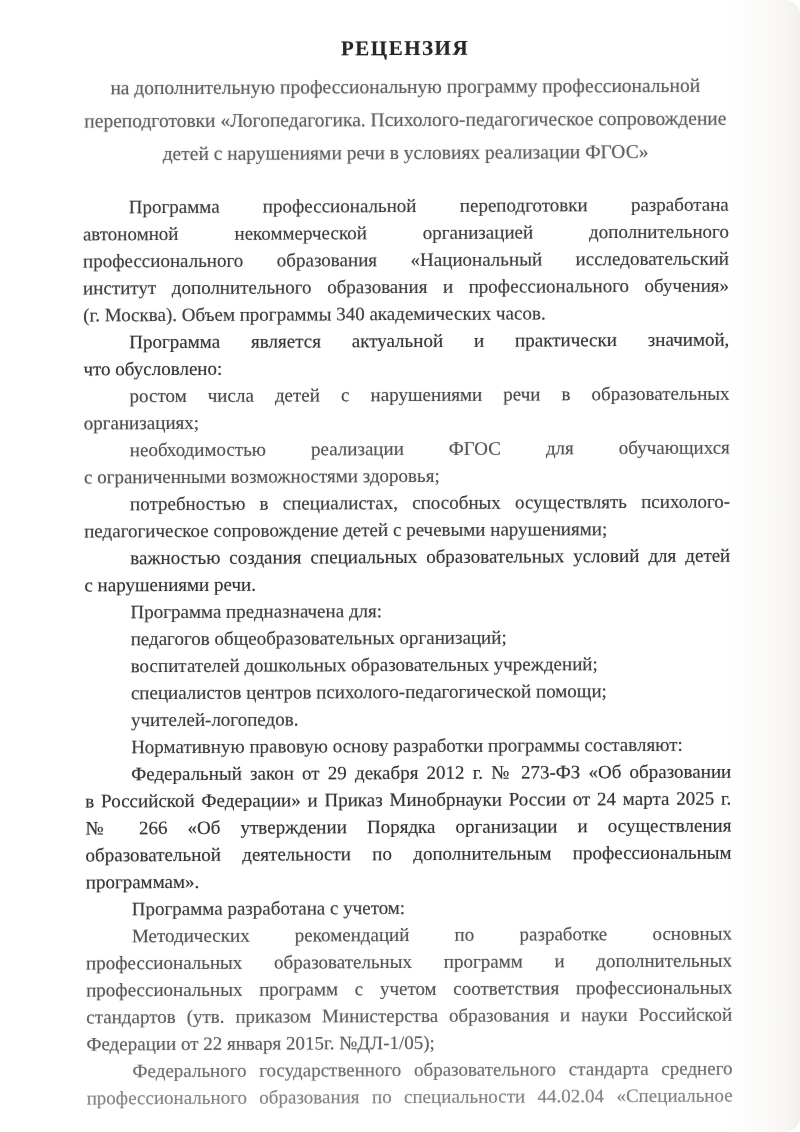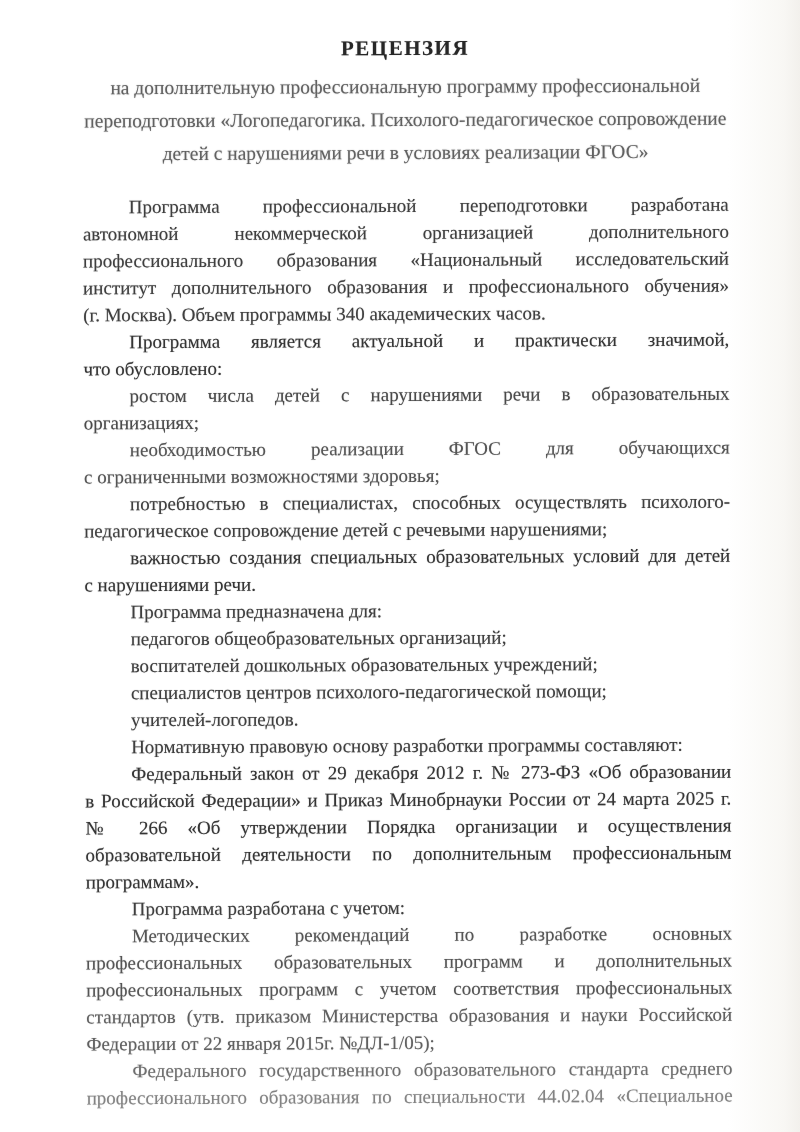--- a/index.html
+++ b/index.html
@@ -4,20 +4,21 @@
 <style>
   html, body { margin: 0; padding: 0; background: #ffffff; }
   .sheet {
     position: relative;
     width: 800px;
     height: 1132px;
     overflow: hidden;
     background: linear-gradient(90deg, #ffffff 0%, #ffffff 91%, #f8f7f4 98%, #f2f0ec 100%);
     font-family: "Liberation Serif", "DejaVu Serif", serif;
     color: #2b2b2b;
+    border-radius: 15px;
   }
   .content {
     position: absolute;
     left: 82px;
     right: 72px;
     top: 36px;
     transform: rotate(-0.25deg);
     transform-origin: 50% 0;
   }
   .title {

